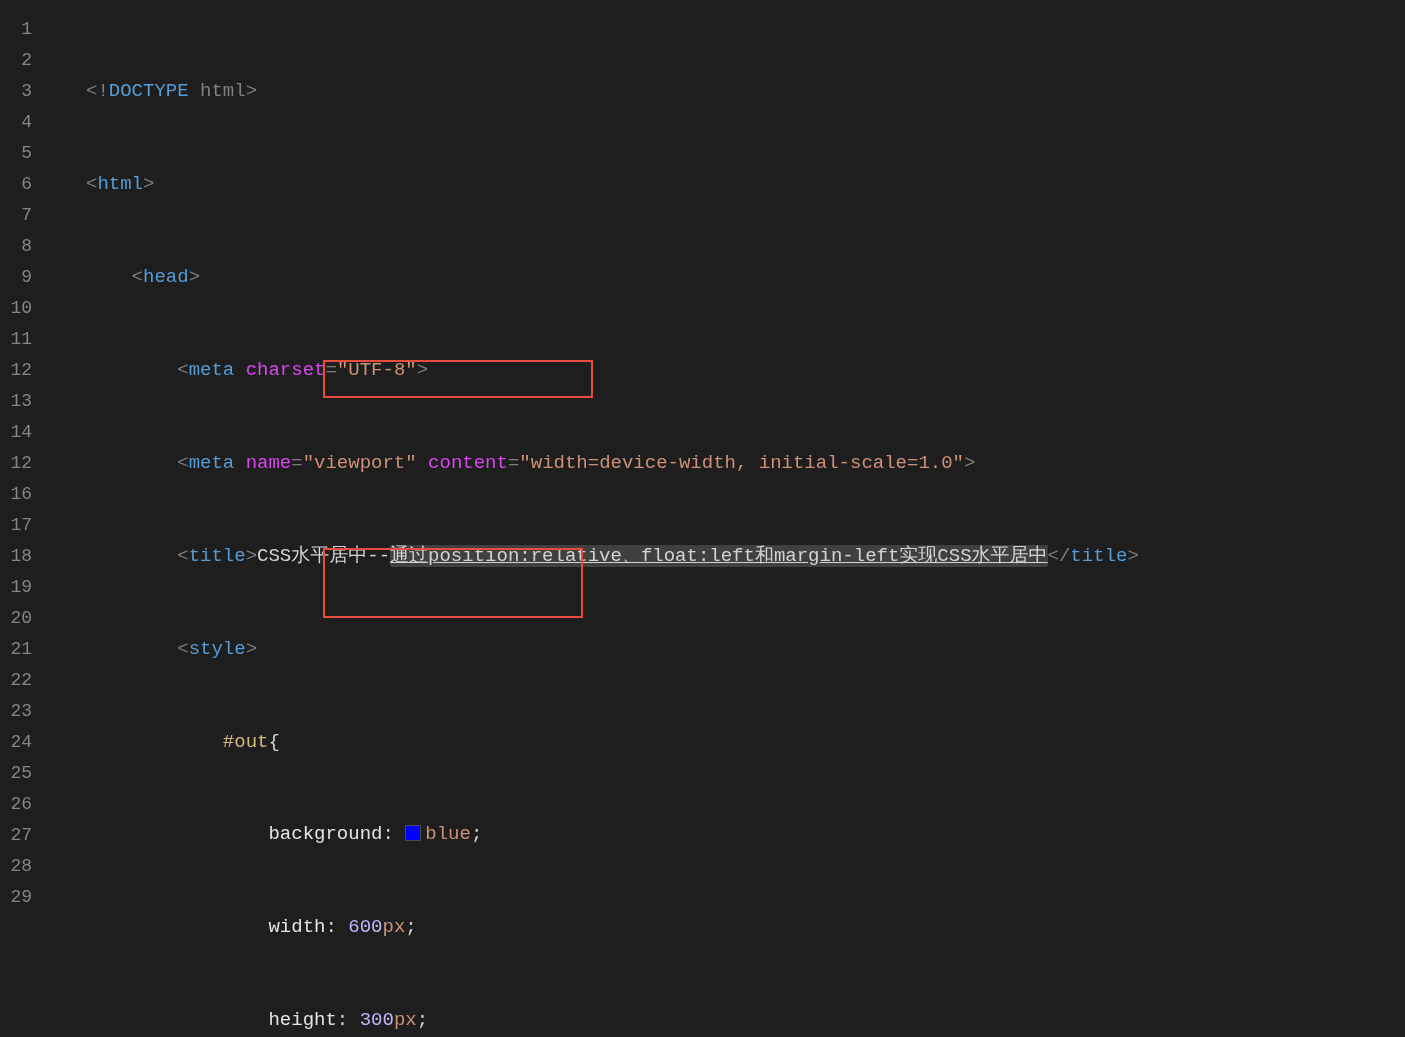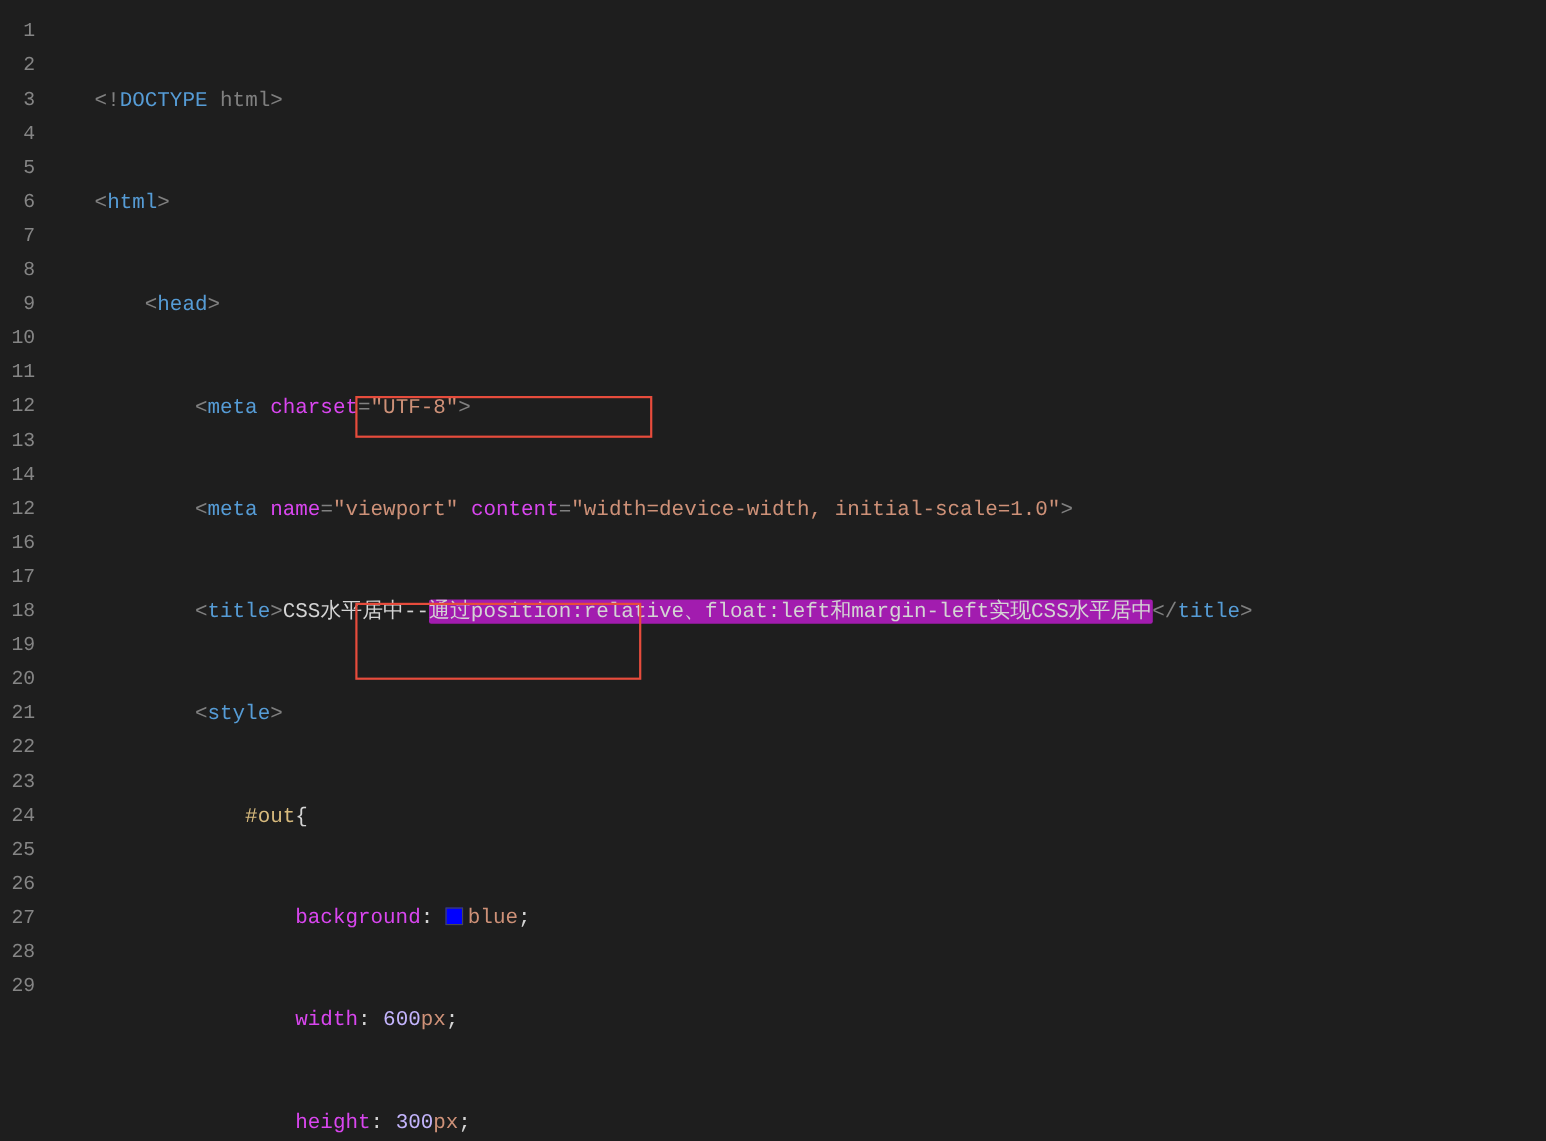--- a/index.html
+++ b/index.html
@@ -40,27 +40,27 @@
       height: 31px;
       line-height: 31px;
       position: relative;
       margin-left: 16px;
     }
     .punct { color: #808080; }
     .tag { color: #569cd6; }
     .attr-name { color: #d946ef; }
     .attr-value { color: #ce9178; }
     .selector { color: #d7ba7d; }
-    .css-prop { color: #d946ef; }
+    .css-prop { color: #e5e5e5; }
     .css-val { color: #ce9178; }
     .css-num { color: #c4b5fd; }
     .doctype { color: #808080; }
     .doctype-kw { color: #569cd6; }
     .text { color: #d4d4d4; }
-    .highlight { background: #a21caf; border-radius: 2px; }
+    .highlight { background: #404040; border-radius: 2px; text-decoration: underline; }
     .swatch {
       display: inline-block;
       width: 16px;
       height: 16px;
       border: 1px solid #4a4a4a;
       vertical-align: middle;
       margin-right: 4px;
       margin-top: -3px;
     }
     .sw-blue { background: #0000ff; }

